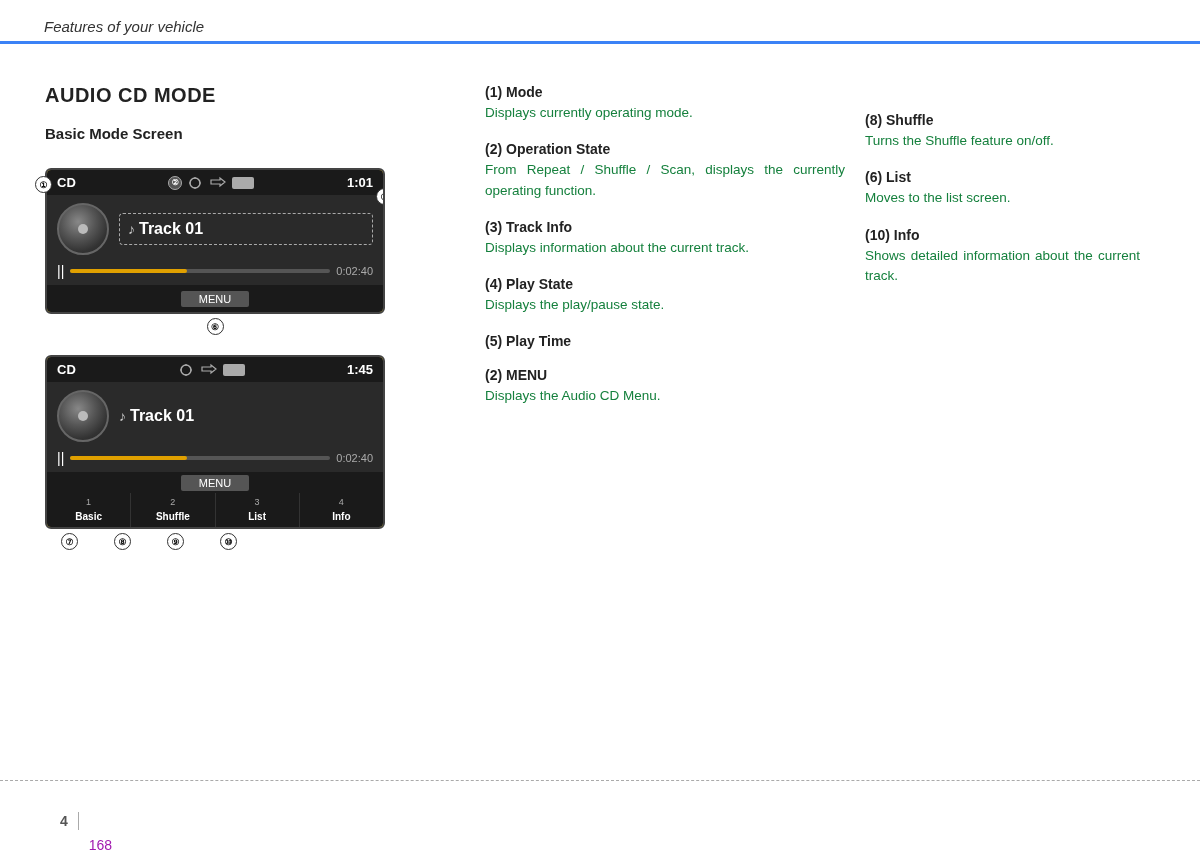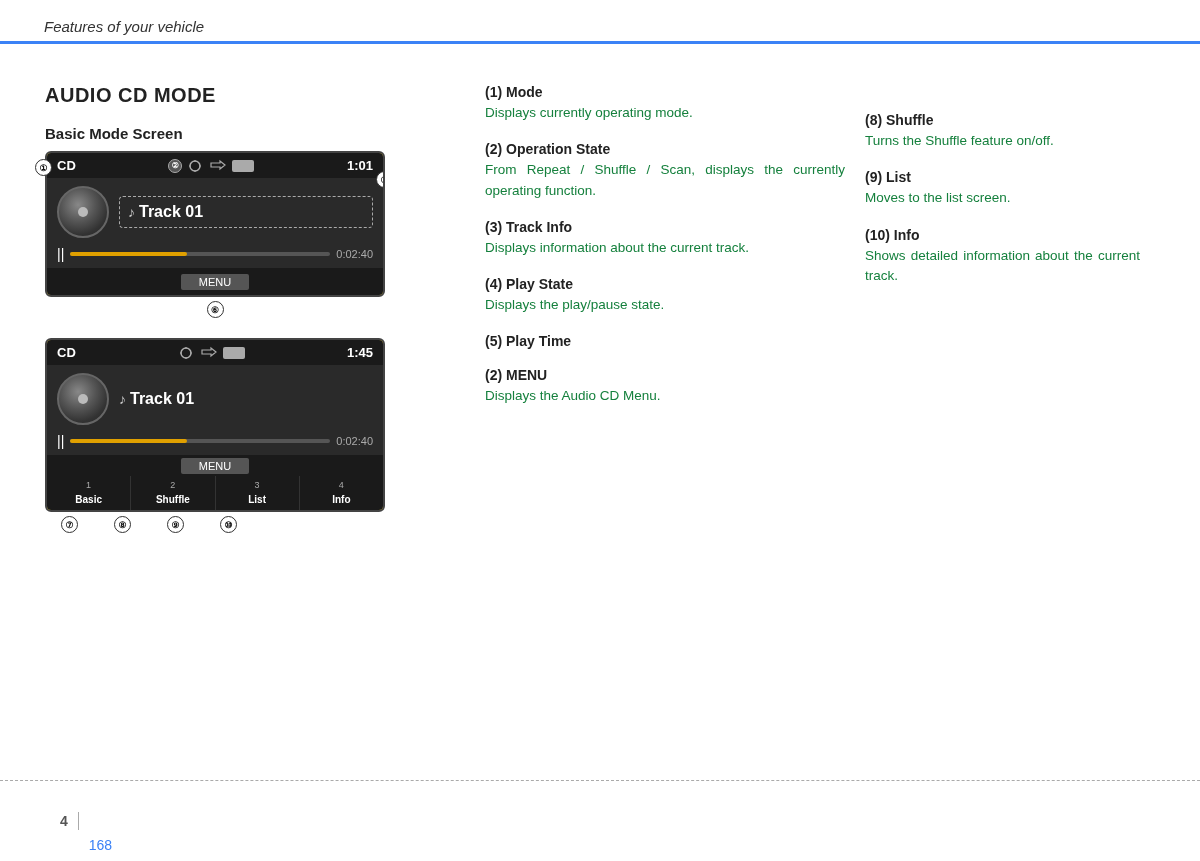--- a/index.html
+++ b/index.html
@@ -41,21 +41,21 @@
     .section-title {
       font-size: 20px;
       font-weight: bold;
       margin-bottom: 18px;
       letter-spacing: 0.5px;
     }
 
     .subsection-title {
       font-size: 15px;
       font-weight: bold;
-      margin-bottom: 9px;
+      margin-bottom: 26px;
     }
 
     .screen {
       width: 340px;
       background: #fde047;
       border-radius: 6px;
       overflow: hidden;
       position: relative;
       border: 2px solid #444;
     }
@@ -268,21 +268,21 @@
     }
 
     .footer-num {
       font-size: 14px;
       color: #555;
       font-weight: bold;
     }
 
     .footer-page {
       font-size: 14px;
-      color: #3b82f6;
+      color: #a21caf;
       margin-top: 48px;
     }
 
     .footer-divider {
       width: 1px;
       height: 18px;
       background: #aaa;
     }
 
     .screen-outer {
@@ -472,21 +472,21 @@
       <div class="feature-desc">Displays the Audio CD Menu.</div>
     </div>
   </div>
 
   <div class="right-col">
     <div class="feature-entry">
       <div class="feature-title">(8) Shuffle</div>
       <div class="feature-desc">Turns the Shuffle feature on/off.</div>
     </div>
     <div class="feature-entry">
-      <div class="feature-title">(9) List</div>
+      <div class="feature-title">(6) List</div>
       <div class="feature-desc">Moves to the list screen.</div>
     </div>
     <div class="feature-entry">
       <div class="feature-title">(10) Info</div>
       <div class="feature-desc">Shows detailed information about the current track.</div>
     </div>
   </div>
 
 </div>
 

